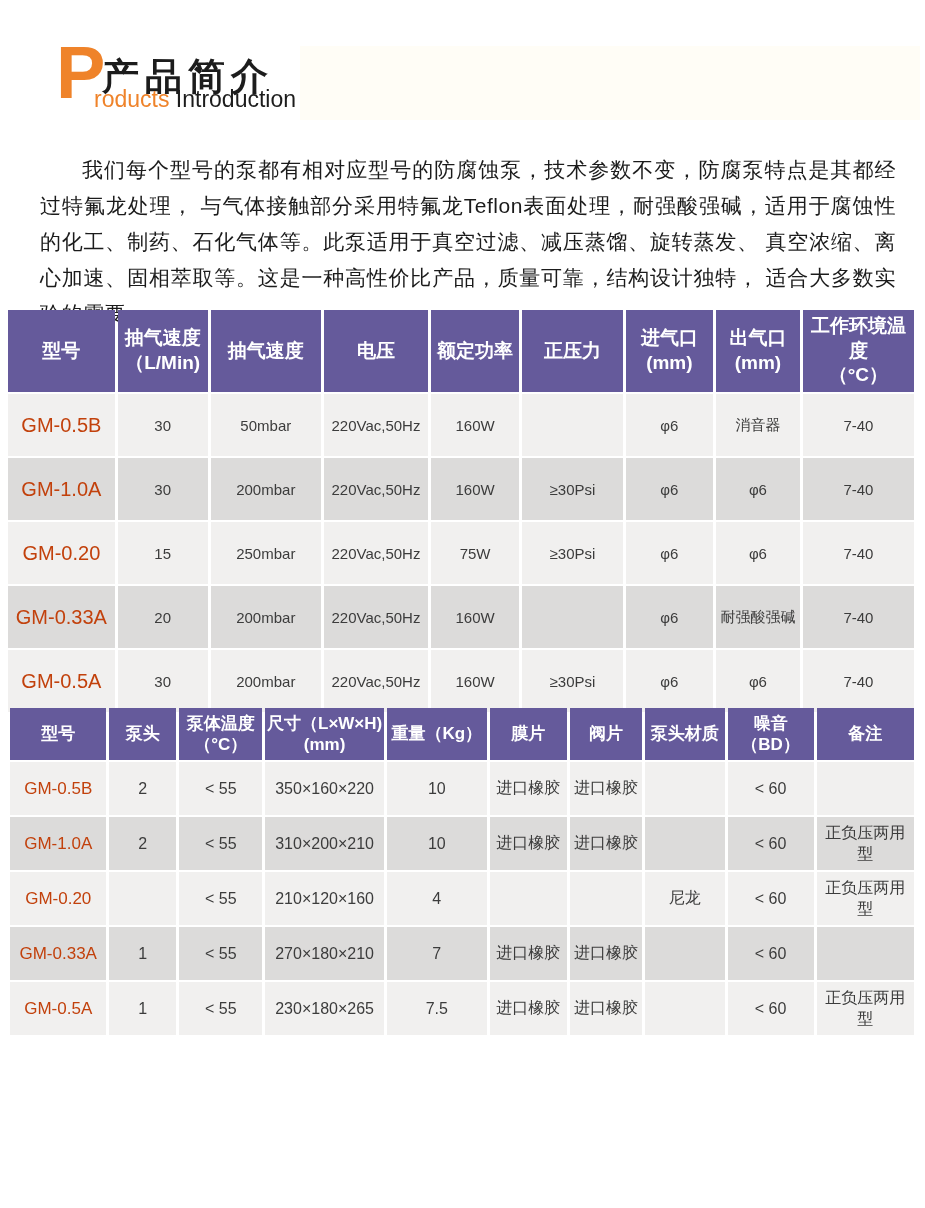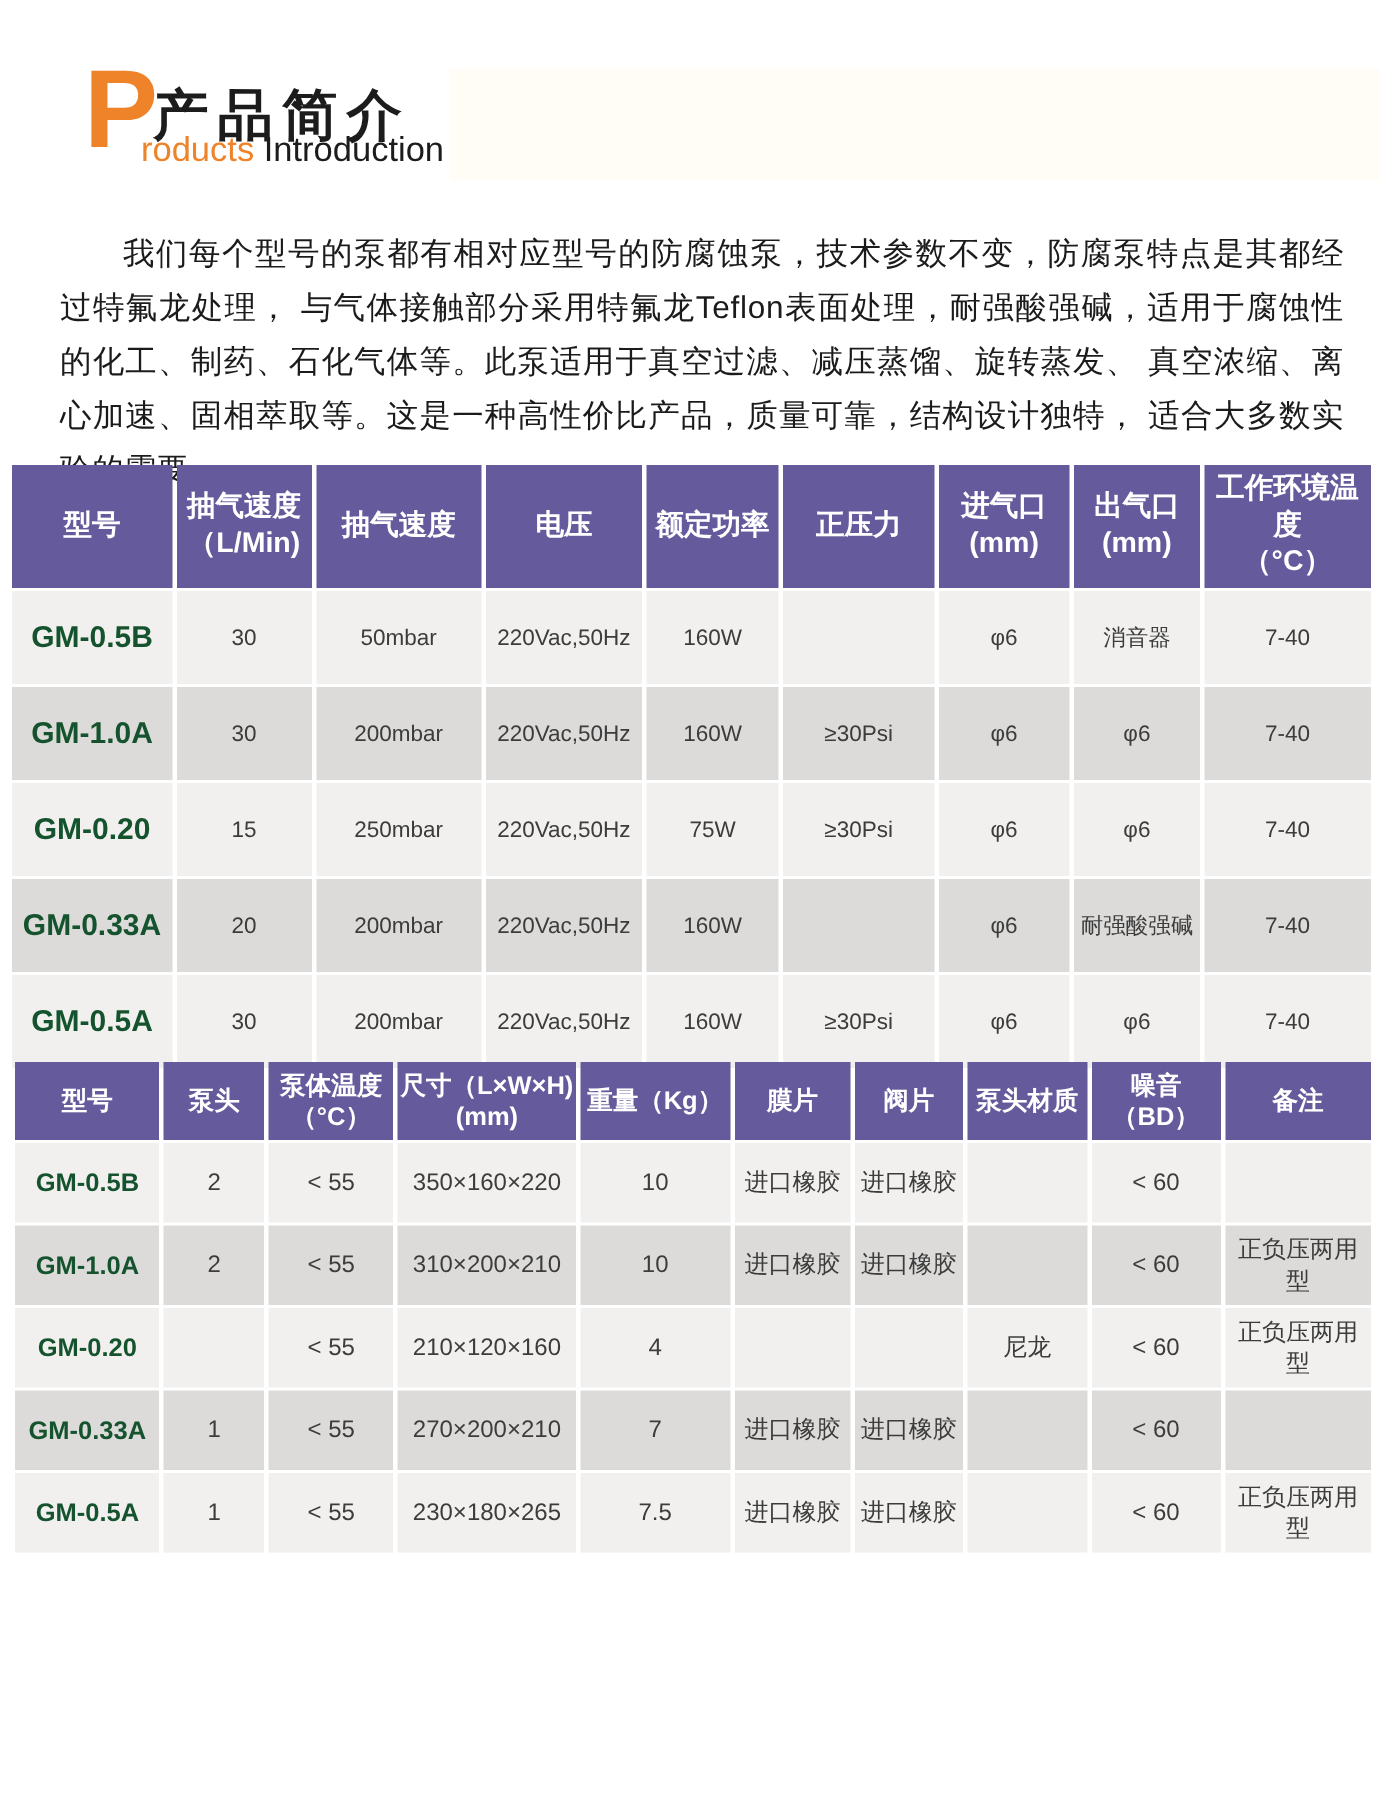--- a/index.html
+++ b/index.html
@@ -60,21 +60,21 @@
   }
   table.spec td{
     text-align:center;
     vertical-align:middle;
     color:#3c3c3c;
     padding:2px 1px;
     overflow:hidden;
   }
   table.spec tbody tr:nth-child(odd) td{background:#f1f0ef;}
   table.spec tbody tr:nth-child(even) td{background:#dcdbda;}
-  table.spec td:first-child{font-weight:bold;color:#14532d;}
+  table.spec td:first-child{font-weight:normal;color:#c2410c;}
   
   #table1 th{height:56px;font-size:19px;line-height:1.3;}
   #table1 td{height:58px;font-size:15px;}
   #table1 td:first-child{font-size:20px;}
   
   #table2 th{height:44px;font-size:17px;line-height:1.25;}
   #table2 td{height:49px;font-size:16px;}
   #table2 td:first-child{font-size:17px;}
 </style>
 </head>
@@ -244,21 +244,21 @@
           <td></td>
           <td></td>
           <td>尼龙</td>
           <td>&lt; 60</td>
           <td>正负压两用型</td>
         </tr>
         <tr>
           <td>GM-0.33A</td>
           <td>1</td>
           <td>&lt; 55</td>
-          <td>270×200×210</td>
+          <td>270×180×210</td>
           <td>7</td>
           <td>进口橡胶</td>
           <td>进口橡胶</td>
           <td></td>
           <td>&lt; 60</td>
           <td></td>
         </tr>
         <tr>
           <td>GM-0.5A</td>
           <td>1</td>

